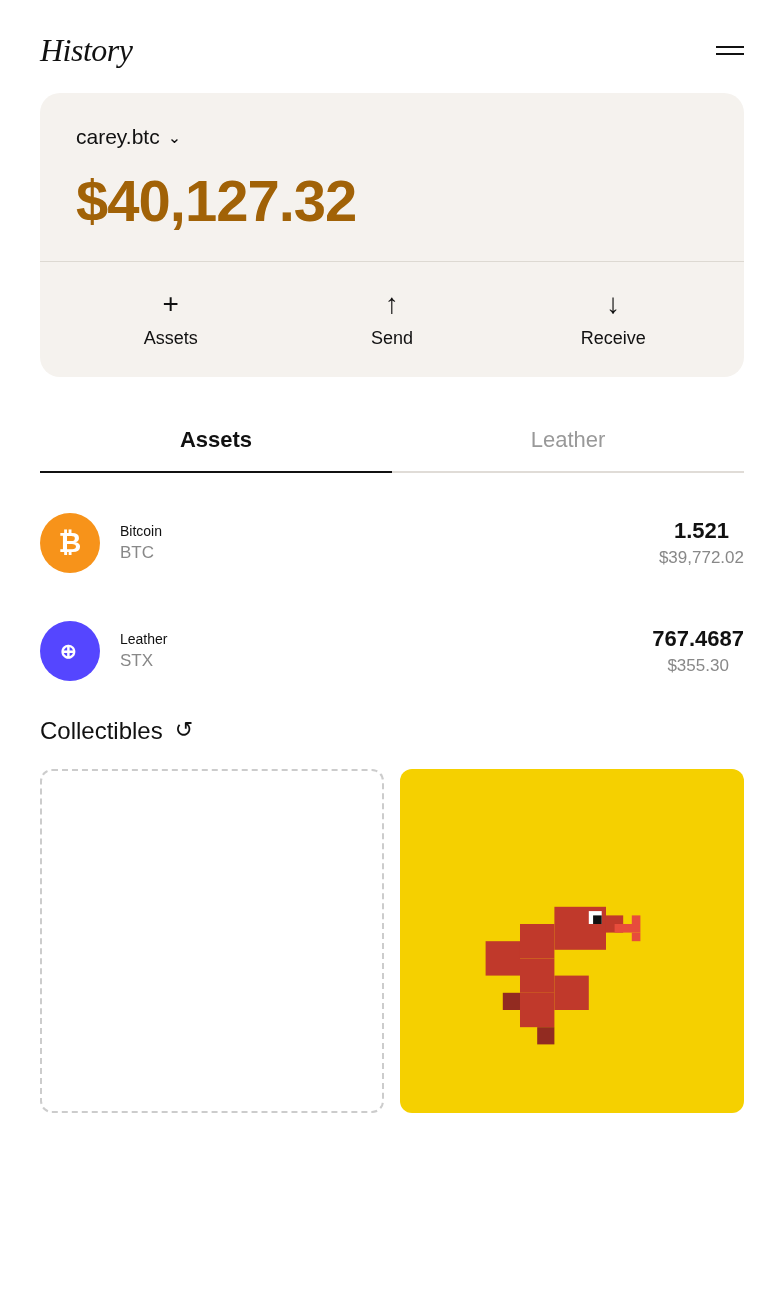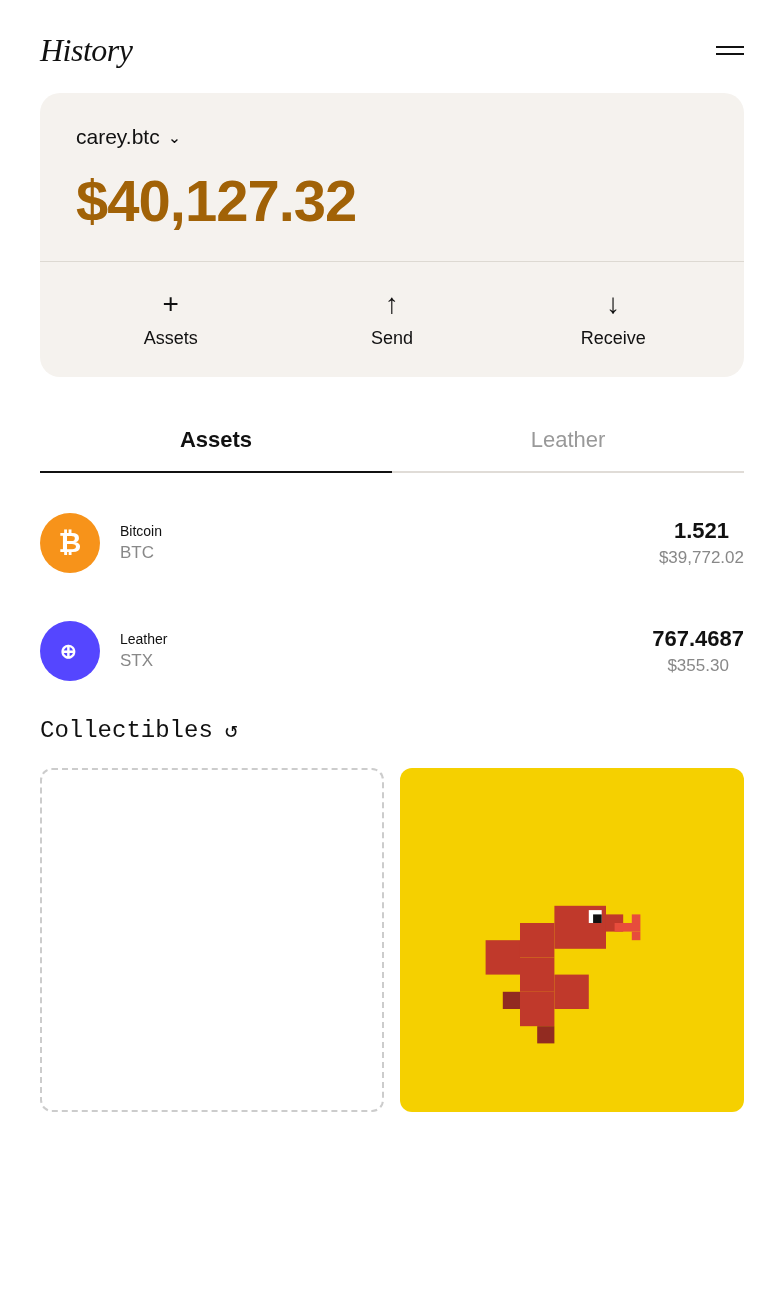--- a/index.html
+++ b/index.html
@@ -198,24 +198,23 @@
       font-size: 17px;
       color: #888;
     }
 
     
     .collectibles-section {
       margin: 12px 40px 0 40px;
     }
     .collectibles-header {
       display: flex;
-      align-items: flex-end;
+      align-items: flex-start;
       gap: 12px;
       margin-bottom: 24px;
-      font-family: Liberation Mono, monospace;
     }
     .collectibles-title {
       font-size: 24px;
       font-weight: 500;
       color: #111;
     }
     .refresh-icon {
       font-size: 22px;
       color: #111;
       cursor: pointer;

